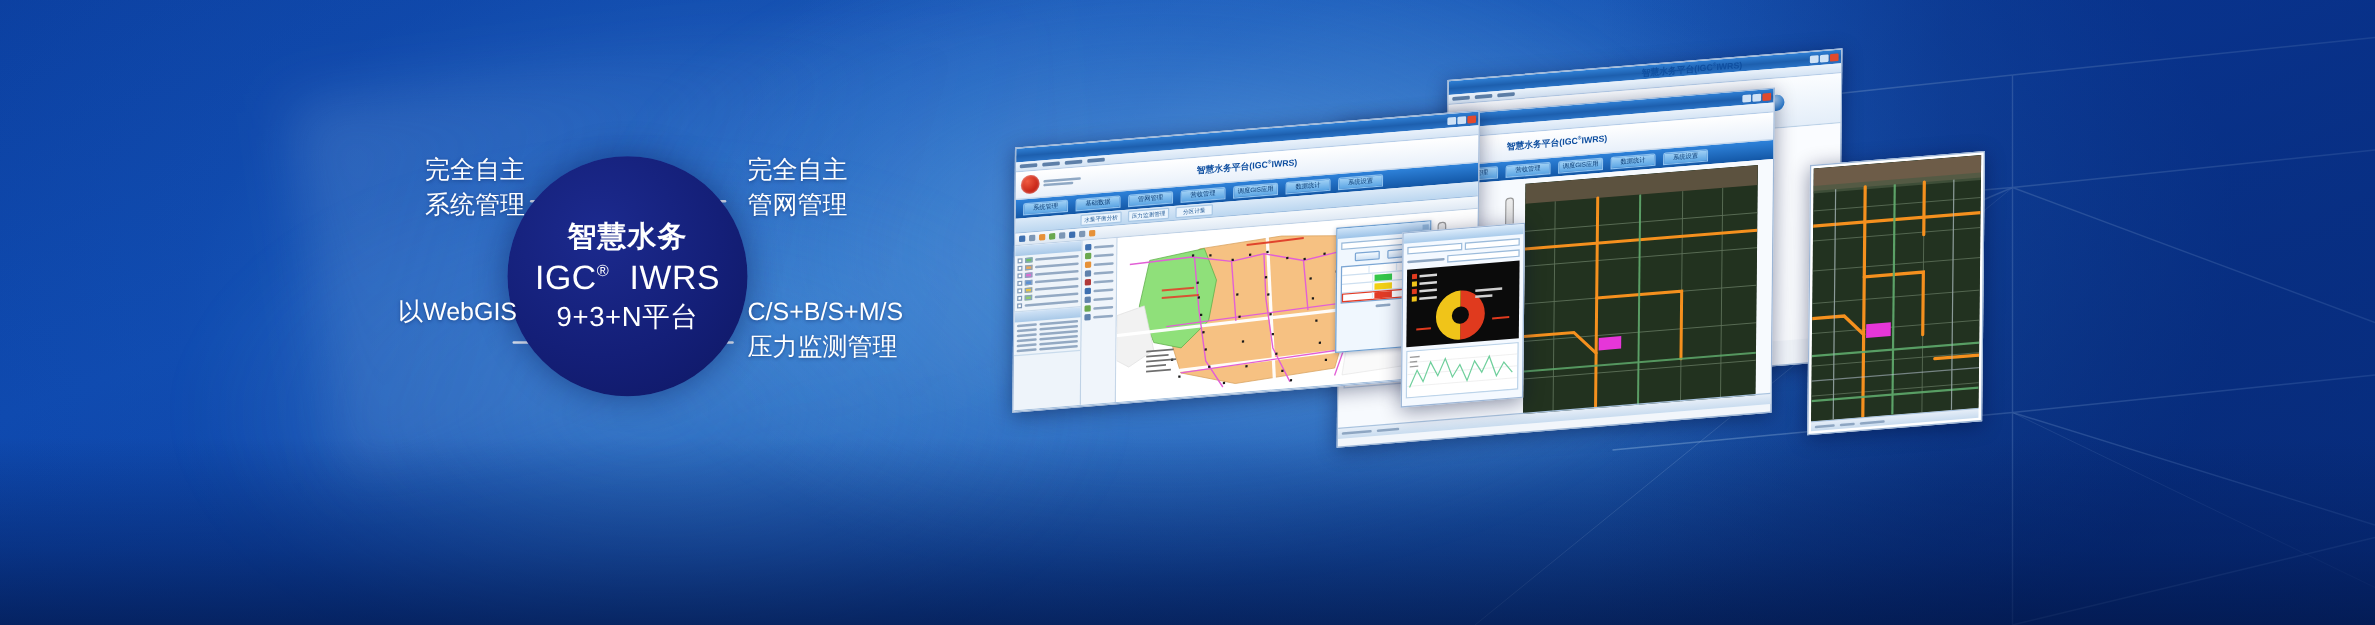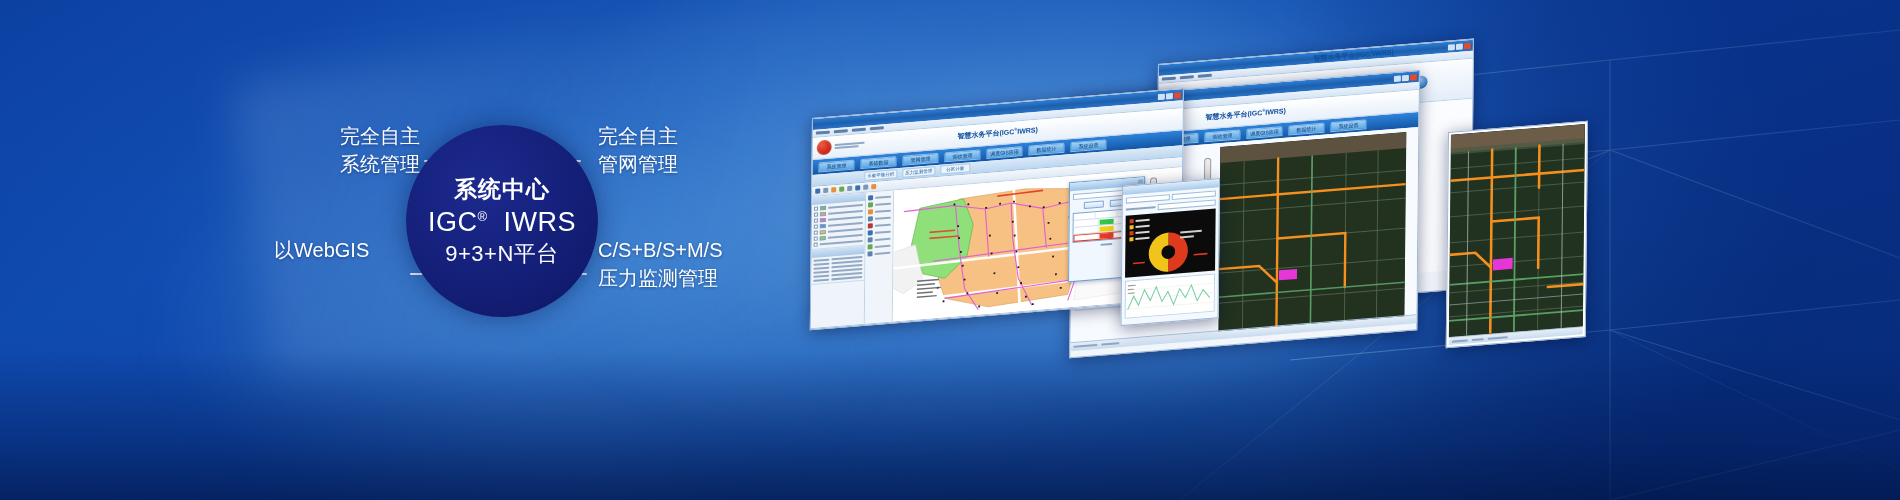--- a/index.html
+++ b/index.html
@@ -62,21 +62,21 @@
   }
   .c-l1 { font-size:23px; font-weight:bold; letter-spacing:1px; margin-bottom:4px; }
   .c-l2 { font-size:27px; font-weight:normal; letter-spacing:0.5px; margin-bottom:2px; white-space:nowrap; }
   .c-l2 sup { font-size:13px; vertical-align:super; }
   .c-l3 { font-size:22px; letter-spacing:0.5px; }
 
   .lab { position:absolute; color:#ffffff; font-size:20px; line-height:1.42; white-space:nowrap;
          text-shadow:0 1px 3px rgba(0,20,70,0.45); }
   .lab .r2 { display:block; }
   .lab.tl { left:300px; top:122px; text-align:right; width:120px;font-family:Liberation Serif, serif; }
-  .lab.bl { left:274px; top:236px; text-align:left; width:140px; }
+  .lab.bl { left:296px; top:236px; text-align:center; width:140px; }
   .lab.tr { left:598px; top:122px; text-align:left; }
   .lab.br { left:598px; top:236px; text-align:left; }
 
   .conn { position:absolute; height:2px; background:rgba(255,255,255,0.88); border-radius:1px; }
   .conn.c1 { left:424px; top:160px; width:62px; }
   .conn.c2 { left:410px; top:273px; width:76px; }
   .conn.c3 { left:519px; top:160px; width:62px; }
   .conn.c4 { left:515px; top:273px; width:72px; }
 
   .tagline {
@@ -213,21 +213,21 @@
   <div class="bottom-shade"></div>
 
   <div id="hub">
 
     <div class="conn c1"></div>
     <div class="conn c2"></div>
     <div class="conn c3"></div>
     <div class="conn c4"></div>
 
     <div class="circle">
-      <div class="c-l1">系统中心</div>
+      <div class="c-l1">智慧水务</div>
       <div class="c-l2"><span>IGC</span><sup>®</sup>&nbsp;&nbsp;<span>IWRS</span></div>
       <div class="c-l3">9+3+N平台</div>
     </div>
 
     <div class="lab tl">
       <span>完全自主</span>
       <span class="r2">系统管理</span>
     </div>
     <div class="lab bl">
       <span>以WebGIS</span>

